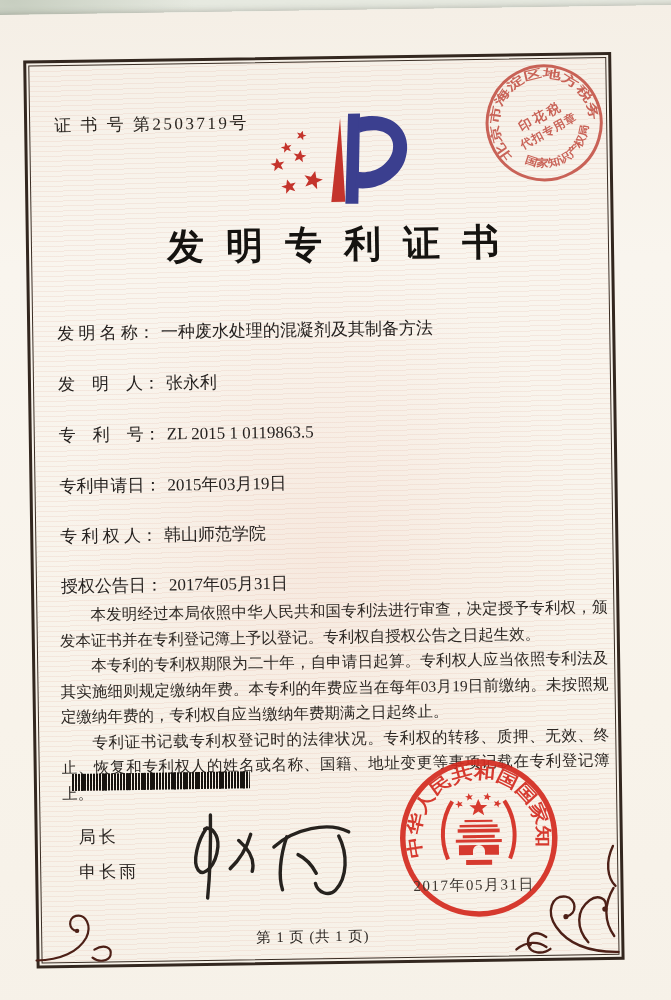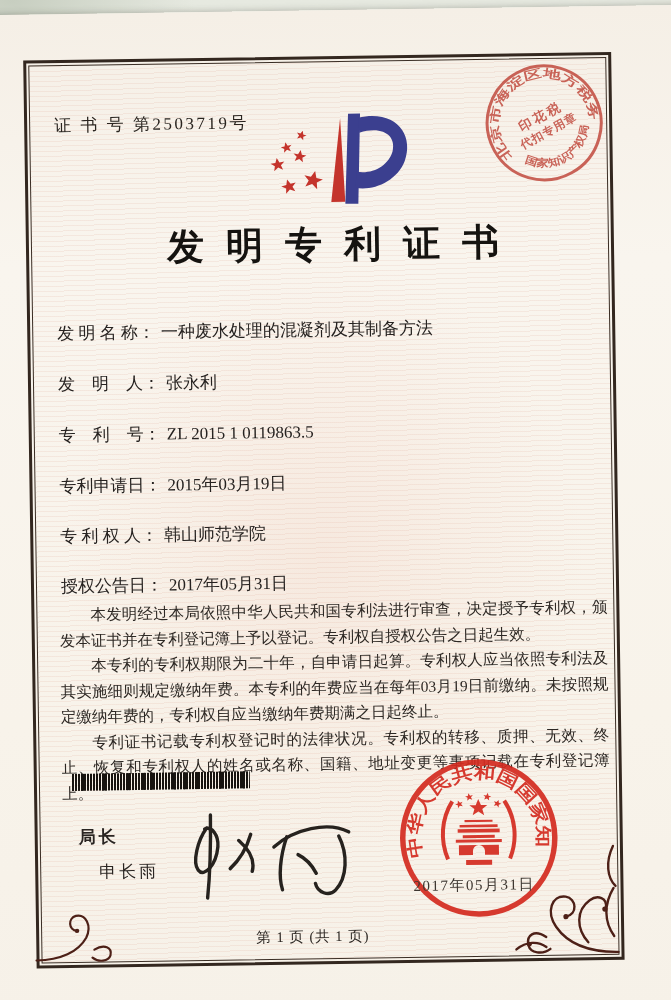--- a/index.html
+++ b/index.html
@@ -37,22 +37,22 @@
   .r0{top:308px}.r1{top:359px}.r2{top:410px}.r3{top:461px}.r4{top:511px}.r5{top:561px}
   .paras{position:absolute;left:74px;top:588px;width:548px;font-size:15.5px;line-height:25.5px;color:#2d2824;text-align:justify;}
   .paras p{margin:0;text-indent:2em;}
   .barcode{
     position:absolute;left:84px;top:760px;width:178px;height:17px;
     background:
       repeating-linear-gradient(90deg,#17130f 0 2px,transparent 2px 3px),
       repeating-linear-gradient(90deg,transparent 0 9px,#17130f 9px 12px,transparent 12px 23px),
       repeating-linear-gradient(90deg,transparent 0 30px,#17130f 30px 32px,transparent 32px 41px);
   }
-  .director-title{position:absolute;left:90px;top:812px;font-size:17px;letter-spacing:3px;color:#2a2522;font-weight:bold;}
-  .director-name{position:absolute;left:90px;top:847px;font-size:17px;letter-spacing:3px;color:#2a2522;margin-left:20px;}
+  .director-title{position:absolute;left:90px;top:812px;font-size:17px;letter-spacing:3px;color:#2a2522;}
+  .director-name{position:absolute;left:90px;top:847px;font-size:17px;letter-spacing:3px;color:#2a2522;}
   .signature{position:absolute;left:188px;top:796px;width:200px;height:100px;}
   .big-seal{position:absolute;left:405px;top:745px;width:170px;height:170px;opacity:.92;}
   .seal-date{position:absolute;left:424px;top:868px;font-size:15px;letter-spacing:1.5px;color:#3d3630;z-index:6;}
   .tax-stamp{position:absolute;left:500px;top:50px;width:132px;height:132px;transform:rotate(-28deg);opacity:.82;}
   .page-footer{position:absolute;left:266px;top:917px;font-size:14.5px;letter-spacing:1px;color:#2c2723;}
   .flourish-br{position:absolute;left:502px;top:818px;width:130px;height:133px;}
   .flourish-bl{position:absolute;left:42px;top:862px;width:92px;height:88px;transform:scaleX(-1);}
   svg text{font-family:"Liberation Serif","DejaVu Serif",serif;}
 </style>
 </head>

